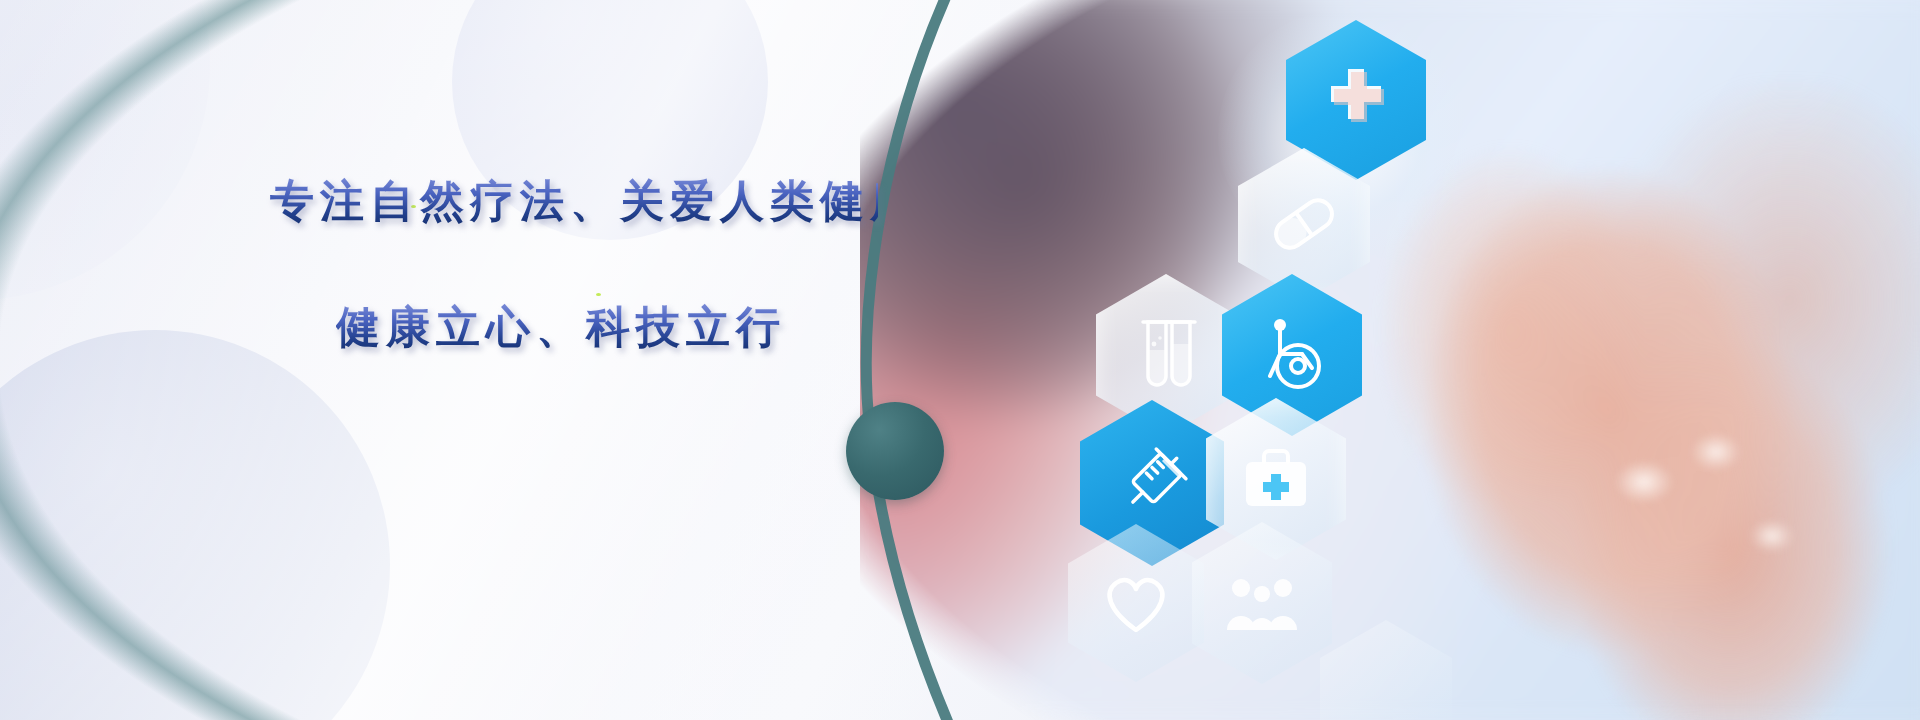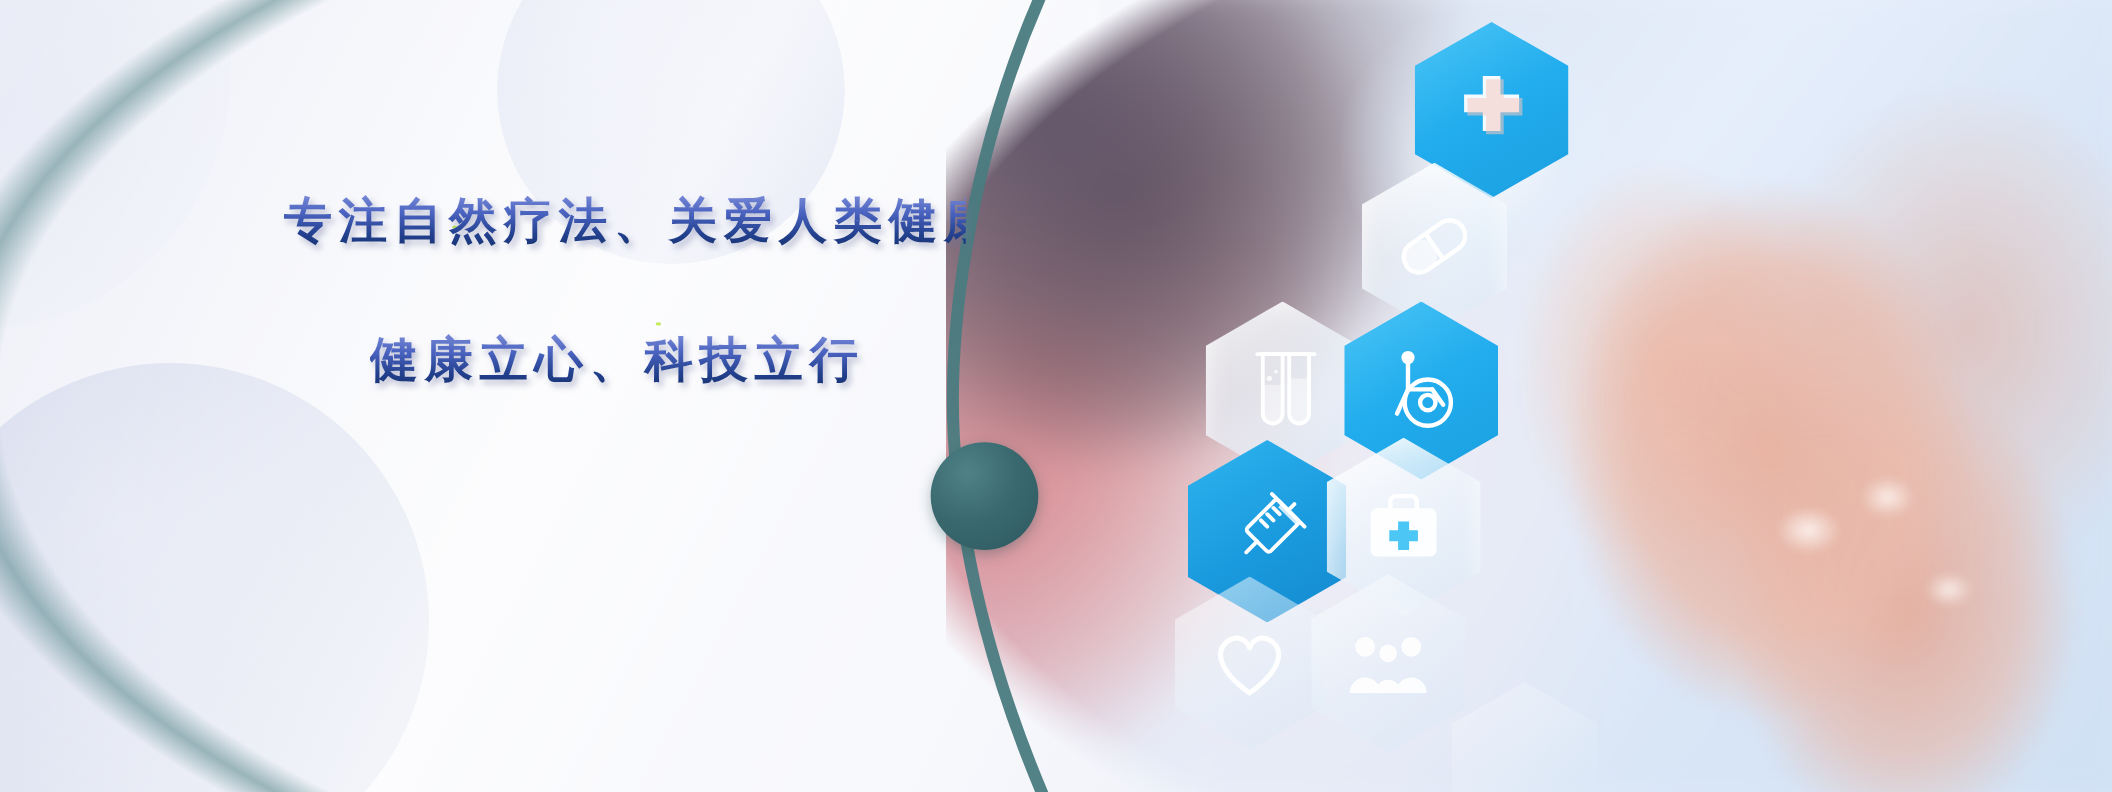--- a/index.html
+++ b/index.html
@@ -53,21 +53,21 @@
     letter-spacing:6px;
     line-height:1.15;
     white-space:nowrap;
     background:linear-gradient(180deg,#7b8cd8 0%,#4a63c0 34%,#23418f 72%,#16306f 100%);
     -webkit-background-clip:text;
     background-clip:text;
     color:transparent;
     -webkit-text-fill-color:transparent;
     filter:drop-shadow(3px 4px 3px rgba(110,118,160,.45));
   }
-  #headline-1 { margin-left:0px; }
+  #headline-1 { margin-left:12px; }
   #headline-2 { margin-top:76px; margin-left:78px;font-family:Liberation Serif, serif; }
 
   
   #photo-panel {
     position:absolute; right:0; top:0;
     width:1060px; height:720px;
     overflow:hidden;
     -webkit-mask-image:radial-gradient(140% 100% at 100% 50%,#000 74%,rgba(0,0,0,0) 78%);
     mask-image:radial-gradient(140% 100% at 100% 50%,#000 74%,rgba(0,0,0,0) 78%);
   }

